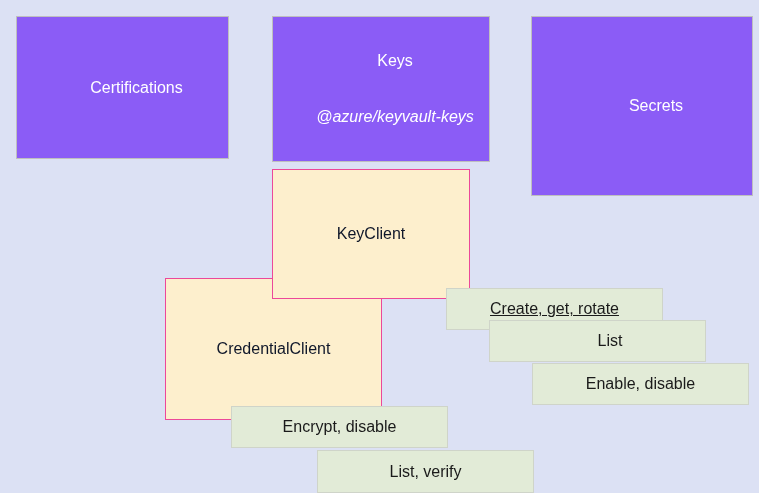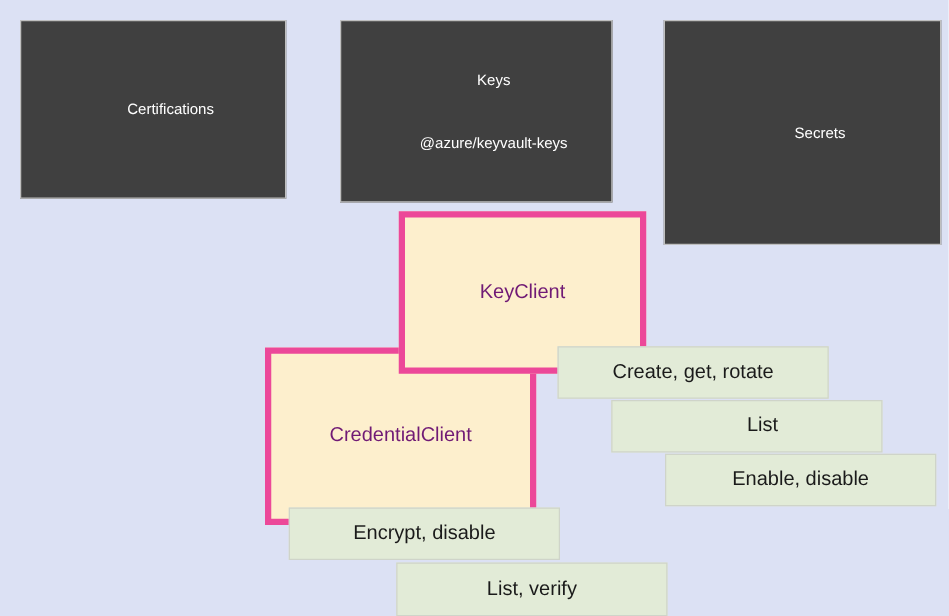--- a/index.html
+++ b/index.html
@@ -23,37 +23,37 @@
     display: flex;
     flex-direction: column;
     align-items: center;
     justify-content: center;
     text-align: center;
     line-height: 1.35;
   }
 
   
   .box--blue {
-    background: #404040;
+    background: #8b5cf6;
     border: 1px solid #bfbfbf;
     color: #ffffff;
-    font-size: 12px;
+    font-size: 16px;
     padding-left: 28px;
   }
   .box--blue .line2 {
     margin-top: 34px;
+    font-style: italic;
   }
 
   
   .box--cream {
     background: #fdefcd;
-    border: 5px solid #ec4899;
-    color: #701a75;
+    border: 1px solid #ec4899;
+    color: #0f172a;
     font-size: 16px;
-    margin-left: 47px;
   }
 
   
   .box--green {
     background: #e2ebd7;
     border: 1px solid #cfd4c9;
     color: #1a1a1a;
     font-size: 16px;
   }
 </style>
@@ -76,21 +76,21 @@
   </div>
 
   <div class="box box--cream" style="left:272px; top:169px; width:198px; height:130px; z-index:3;">
     <span>KeyClient</span>
   </div>
 
   <div class="box box--cream" style="left:165px; top:278px; width:217px; height:142px; z-index:2;">
     <span>CredentialClient</span>
   </div>
 
-  <div class="box box--green" style="left:446px; top:277px; width:217px; height:42px; z-index:4;">
+  <div class="box box--green" style="left:446px; top:288px; width:217px; height:42px; z-index:4;text-decoration:underline;">
     <span>Create, get, rotate</span>
   </div>
 
   <div class="box box--green" style="left:489px; top:320px; width:217px; height:42px; z-index:5;padding-left:25px;">
     <span>List</span>
   </div>
 
   <div class="box box--green" style="left:532px; top:363px; width:217px; height:42px; z-index:6;">
     <span>Enable, disable</span>
   </div>

